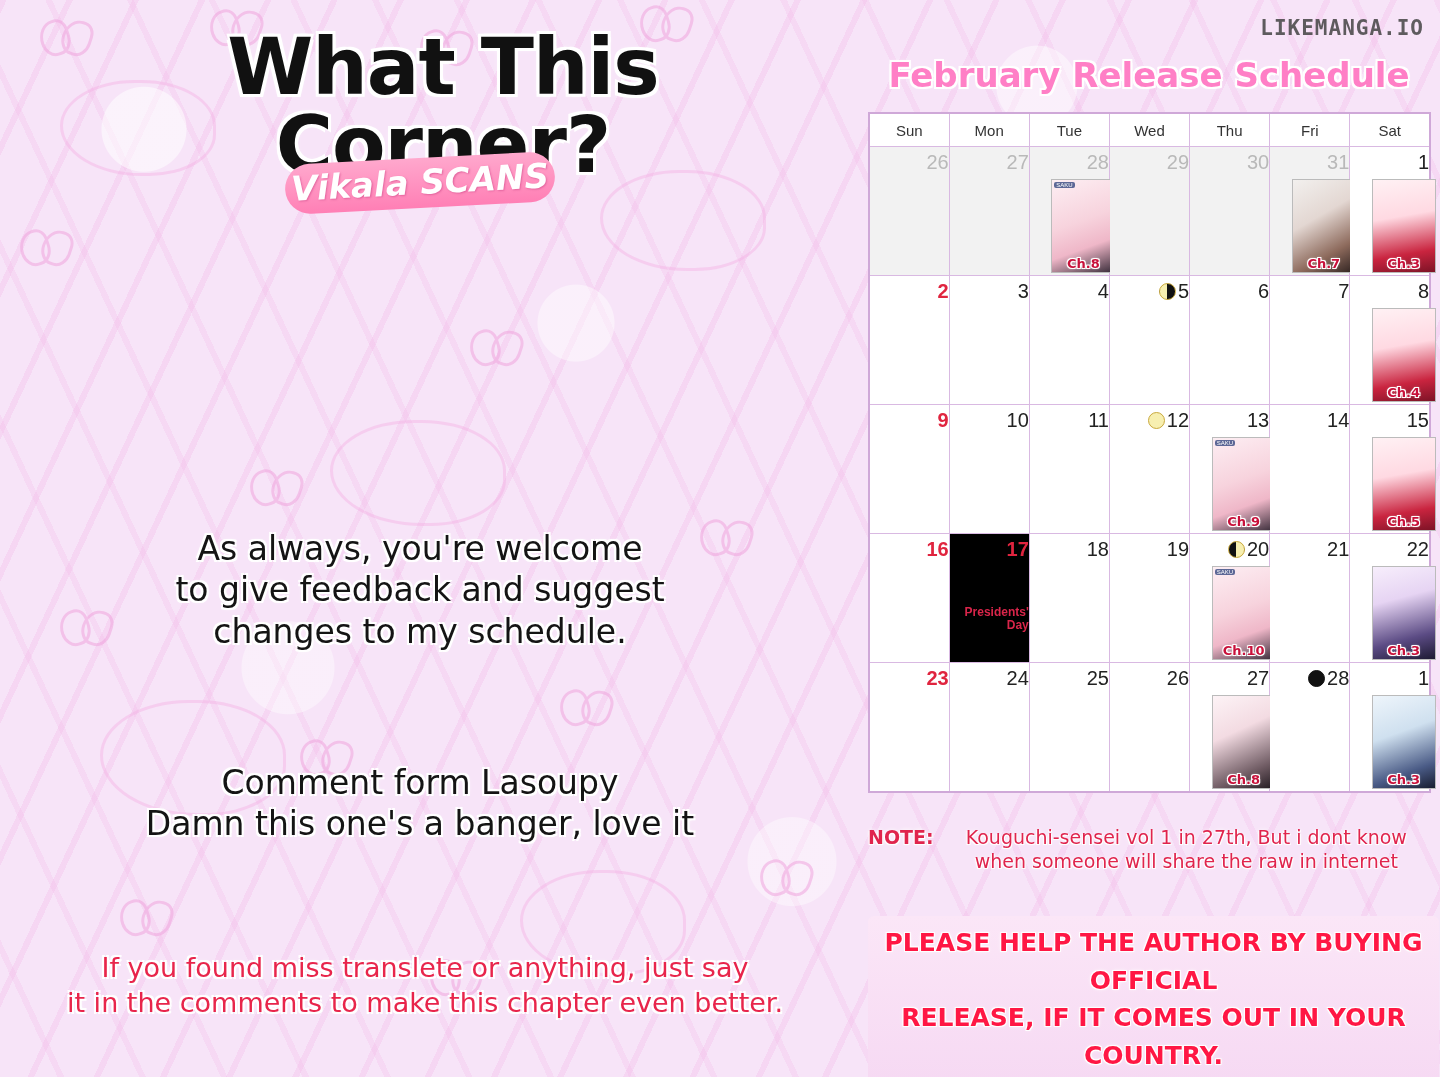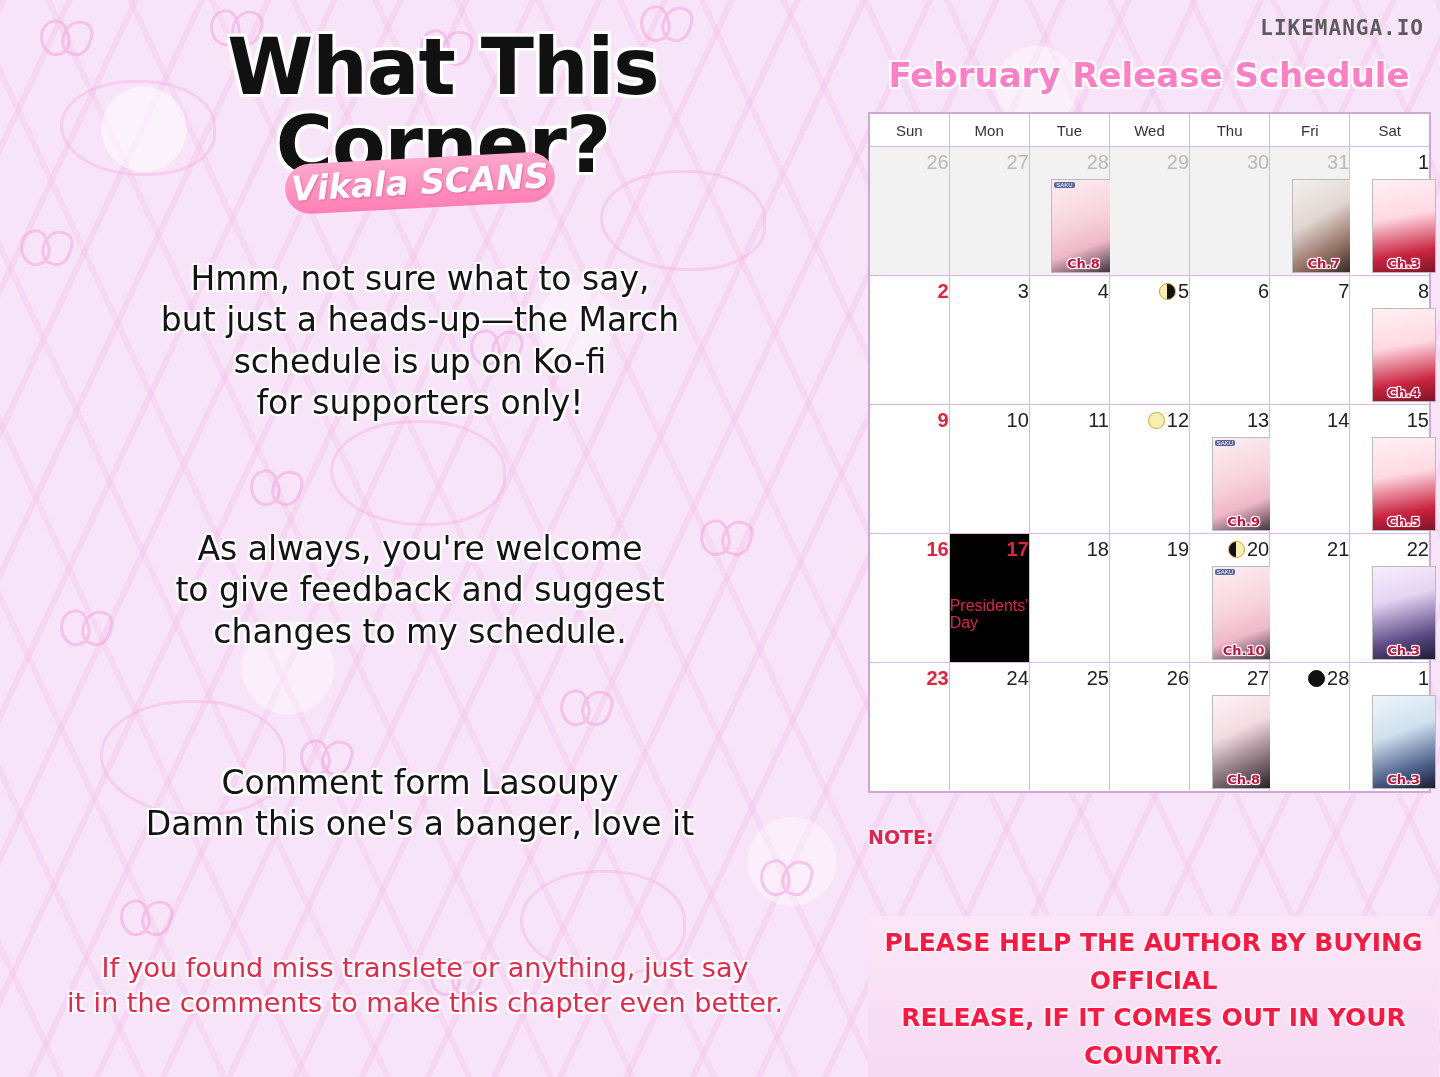--- a/index.html
+++ b/index.html
@@ -115,22 +115,22 @@
   table.cal td.grey{background:#f2f2f2;}
   table.cal td.holiday{background:#000000;}
   .daynum{
     display:block;text-align:right;font-size:20px;color:#222;padding-top:4px;
     font-family:"Liberation Sans",sans-serif;
   }
   .daynum.sun{color:#e0243f;font-weight:700;}
   .daynum.muted{color:#b9b9b9;}
   .daynum.holidaynum{color:#e0243f;font-weight:700;}
   .holiday-label{
-    position:absolute;bottom:30px;left:0;right:0;text-align:left;
-    font-size:16px;font-weight:400;color:#d9254a;line-height:1.1;
+    position:absolute;bottom:30px;left:0;right:0;text-align:right;
+    font-size:12px;font-weight:700;color:#d9254a;line-height:1.1;
   }
   .moon{
     display:inline-block;width:15px;height:15px;border-radius:50%;
     vertical-align:-2px;margin-right:2px;border:1px solid #c9a93d;
   }
   .moon.full{background:#f7efb0;}
   .moon.new{background:#111;border-color:#111;}
   .moon.first{background:linear-gradient(90deg,#111 50%,#f7efb0 50%);}
   .moon.last{background:linear-gradient(90deg,#f7efb0 50%,#111 50%);}
   .cover{
@@ -200,24 +200,20 @@
 <div class="blob" style="left:330px;top:420px;width:170px;height:100px;"></div>
 <div class="blob" style="left:600px;top:170px;width:160px;height:95px;"></div>
 <div class="blob" style="left:100px;top:700px;width:180px;height:110px;"></div>
 <div class="blob" style="left:520px;top:870px;width:160px;height:100px;"></div>
 
 <div class="watermark" style="white-space: pre-line;">LIKEMANGA.IO</div>
 
 <div class="left">
   <div class="title" style="white-space: pre-line;">What This Corner?</div>
   <div class="scans" style="white-space: pre-line;">Vikala SCANS</div>
-  <div class="para" id="p1" style="white-space: pre-line;">Hmm, not sure what to say,
-but just a heads-up—the March
-schedule is up on Ko-fi
-for supporters only!</div>
   <div class="para" id="p2" style="white-space: pre-line;">As always, you're welcome
 to give feedback and suggest
 changes to my schedule.</div>
   <div class="para" id="p3" style="white-space: pre-line;">Comment form Lasoupy
 Damn this one's a banger, love it</div>
   <div class="footer-note" style="white-space: pre-line;">If you found miss translete or anything, just say
 it in the comments to make this chapter even better.</div>
 </div>
 
 <div class="right">
@@ -395,18 +391,20 @@
               <div class="chip">Ch.3</div>
             </div>
           </td>
         </tr>
       </tbody>
   </table>
 
   <div class="note">
     <div class="note-row">
       <span class="lbl" style="white-space: pre-line;">NOTE:</span>
+      <span class="body note-text" style="white-space: pre-line;">Kouguchi-sensei vol 1 in 27th, But i dont know
+when someone will share the raw in internet</span>
     </div>
   </div>
 
   <div class="plea" style="white-space: pre-line;">PLEASE HELP THE AUTHOR BY BUYING OFFICIAL
 RELEASE, IF IT COMES OUT IN YOUR COUNTRY.</div>
 </div>
 
 </body></html>

